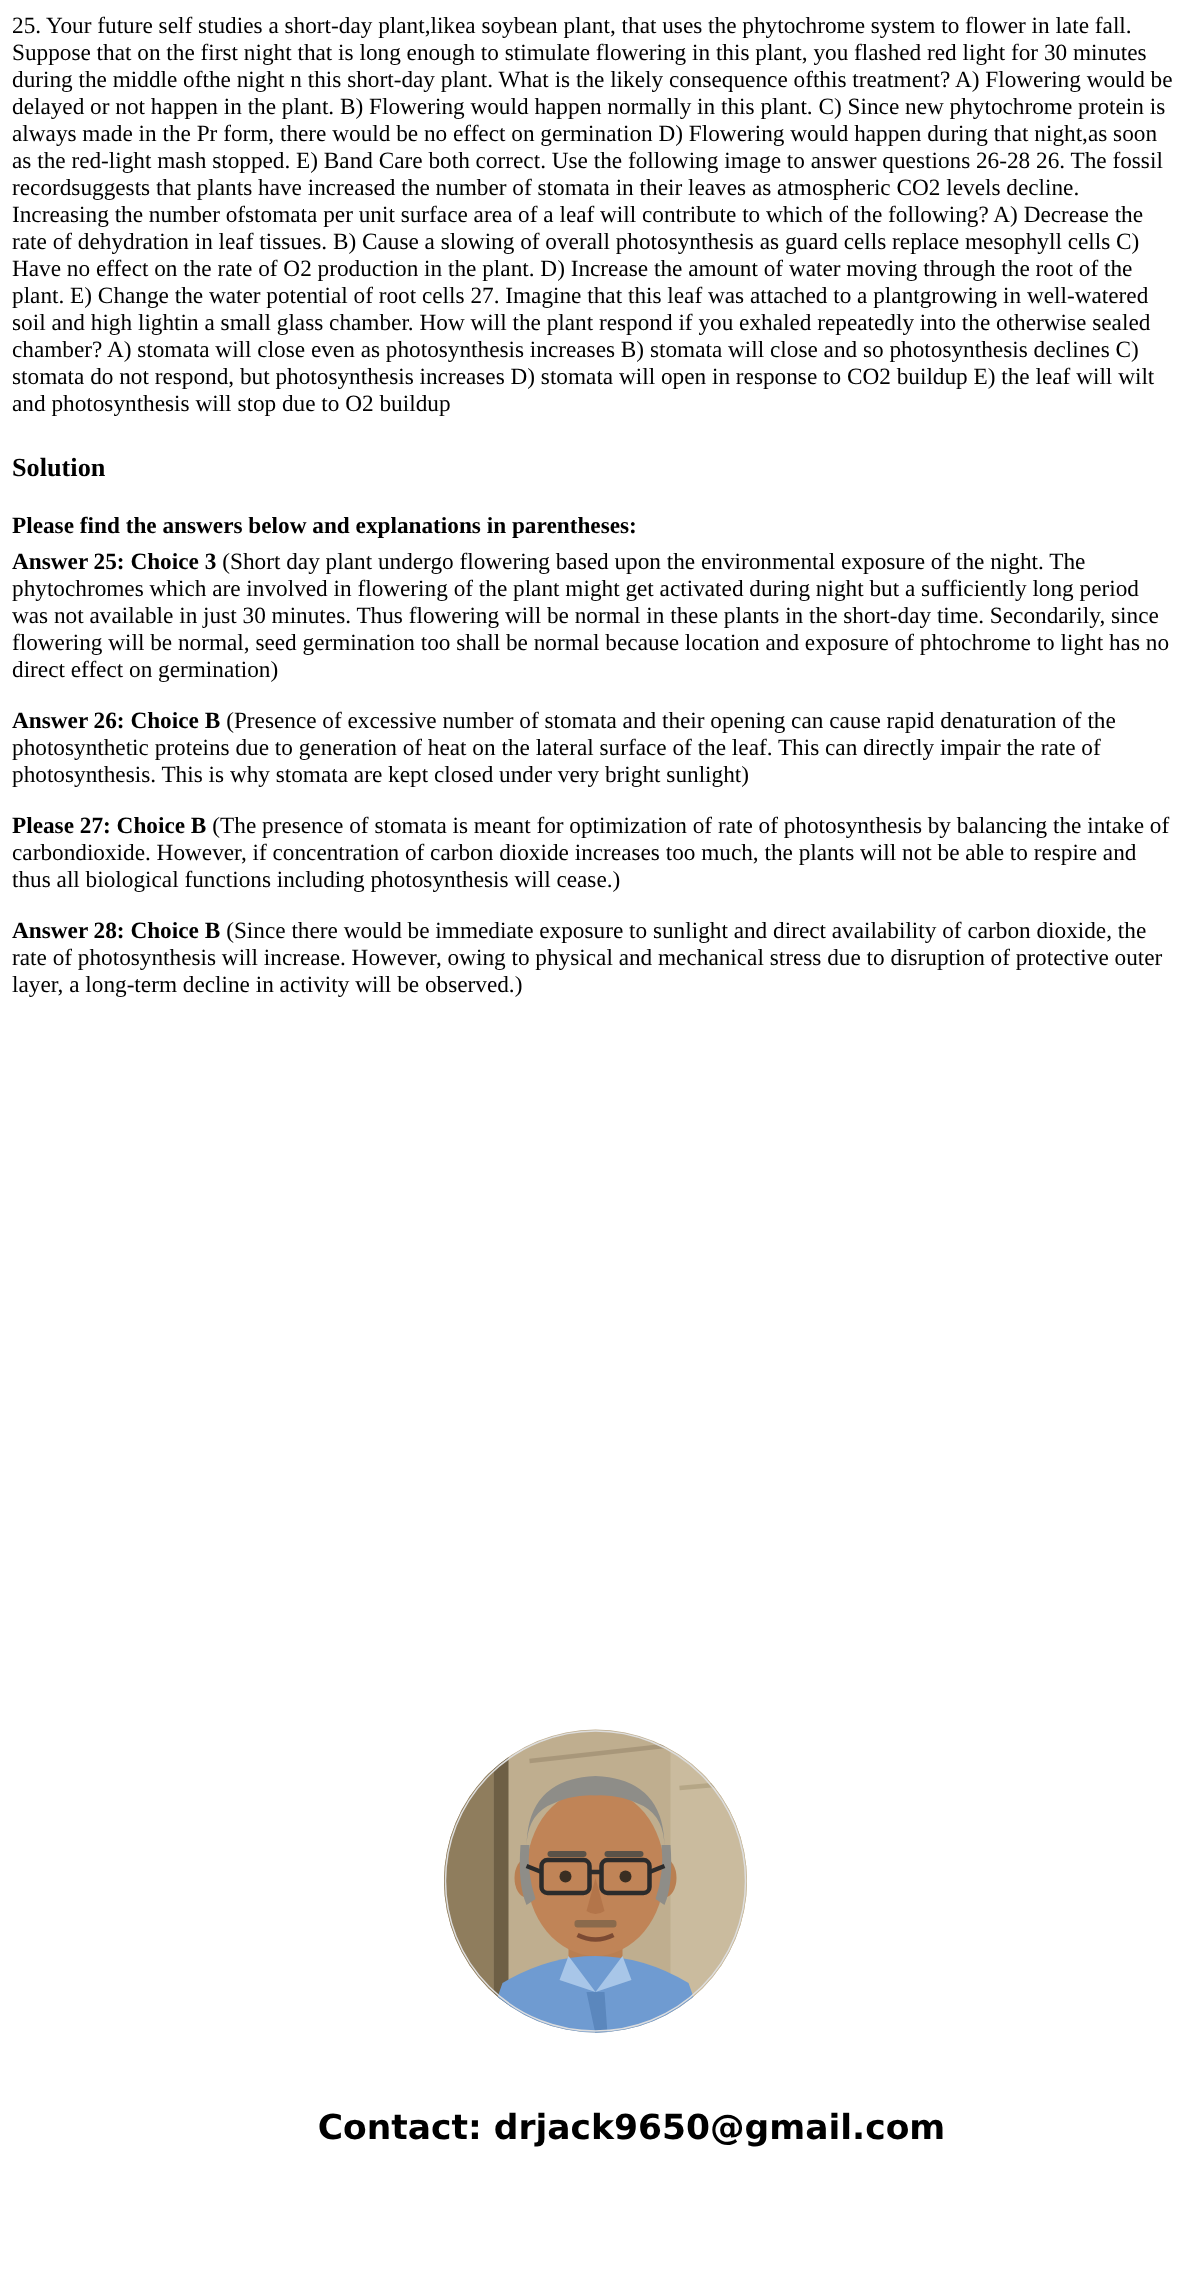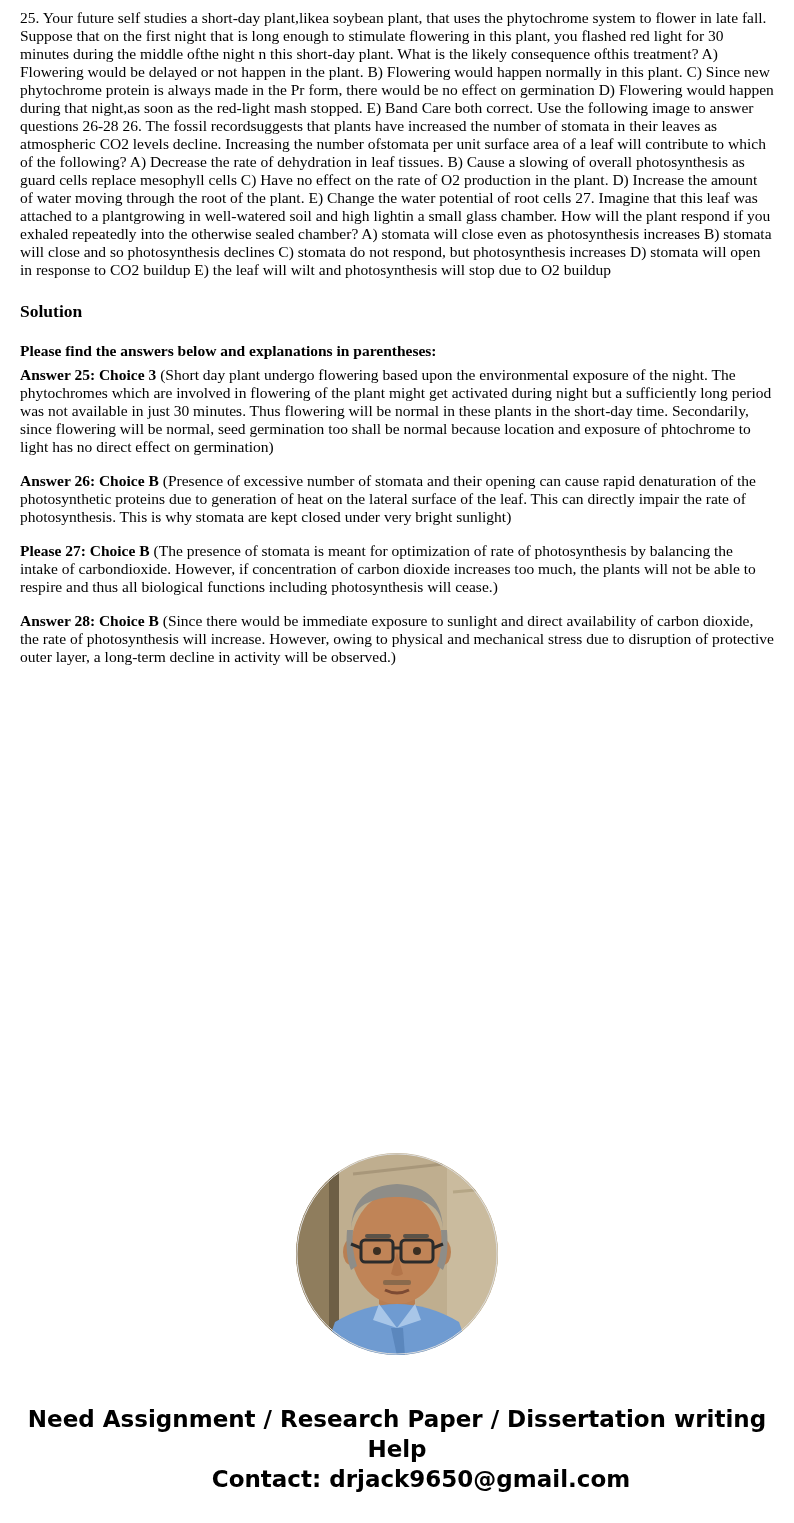--- a/index.html
+++ b/index.html
@@ -9,21 +9,21 @@
   }
   body {
     width: 794px;
     height: 1523px;
     position: relative;
     font-family: "Liberation Serif", serif;
     color: #000000;
     overflow: hidden;
   }
   .page {
-    padding: 0 20px;
+    padding: 0 8px;
   }
   .question-text {
     margin: 9px 0 0 0;
     font-size: 15.5px;
     line-height: 18px;
     text-align: left;
   }
   .solution-heading {
     font-size: 17.5px;
     font-weight: bold;
@@ -138,15 +138,14 @@
       <circle cx="122" cy="99" r="4" fill="#3a2e22"></circle>
       <path d="M102 100 L96 122 Q102 126 108 122 Z" fill="#b3754a"></path>
       <rect x="88" y="128" width="28" height="5" rx="2" fill="#8a6a4c"></rect>
       <path d="M90 138 Q102 144 114 138" stroke="#7c4a33" stroke-width="3" fill="none"></path>
     </g>
     <circle cx="102" cy="102" r="100" fill="none" stroke="#dddddd" stroke-width="1"></circle>
   </svg>
 </div>
 
 <div class="footer">
-  <div class="line1">Need Assignment / Research Paper / Dissertation writing Help</div>
   <div class="line2">Contact: drjack9650@gmail.com</div>
 </div>
 
 </body></html>

